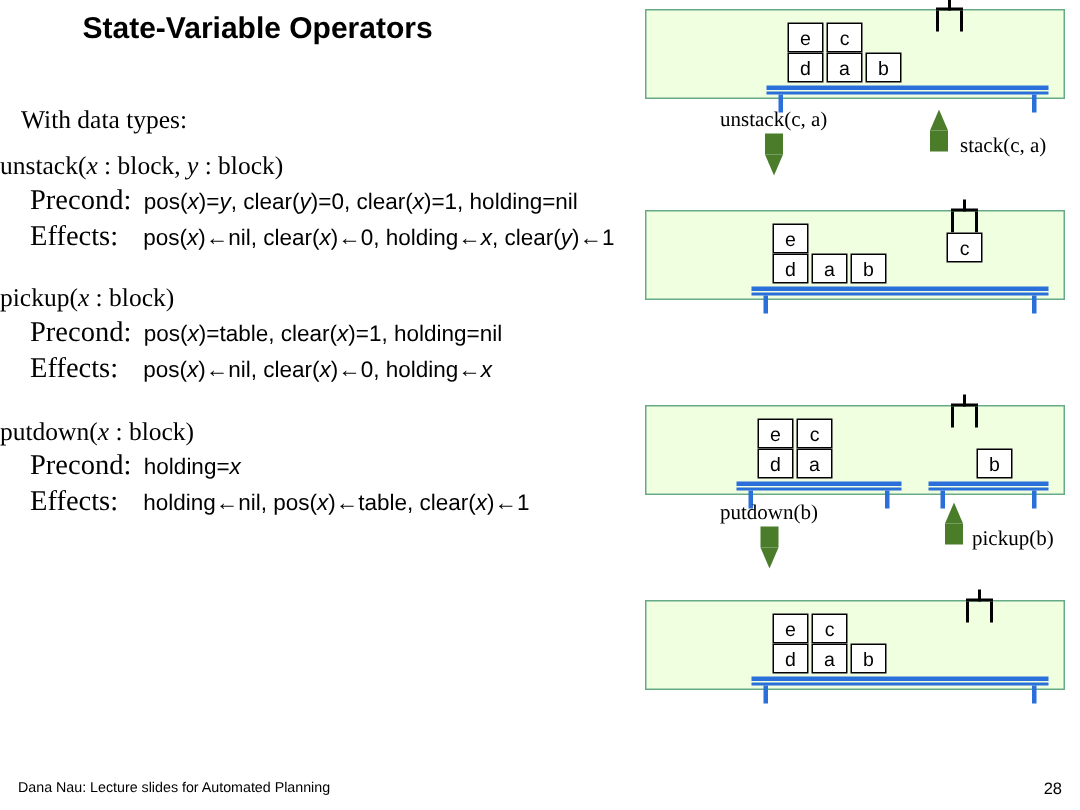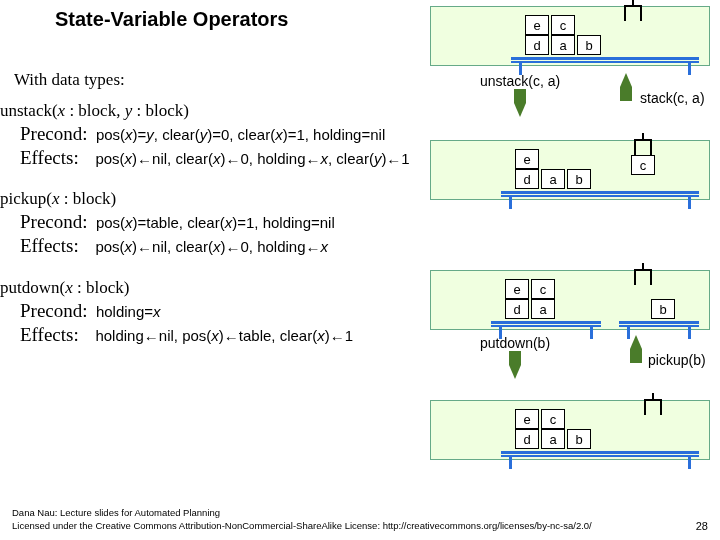--- a/index.html
+++ b/index.html
@@ -28,21 +28,21 @@
   .gripper { position: absolute; width: 24px; height: 18px; }
   .gripper::before { content: ""; position: absolute; left: 50%; top: -6px; width: 2px; height: 8px; background: #000; transform: translateX(-50%); }
   .gripper .arm { position: absolute; top: 2px; width: 2px; height: 14px; background: #000; }
   .gripper .armtop { position: absolute; top: 0; left: 3px; right: 3px; height: 2px; background: #000; }
   .gripper .al { left: 3px; } .gripper .ar { right: 3px; }
   .downarrow { width: 0; height: 0; border-left: 6px solid transparent; border-right: 6px solid transparent; border-top: 14px solid #4a7c2a; margin: 0 auto; }
   .downarrow-wrap { position: absolute; display: flex; flex-direction: column; align-items: center; }
   .downarrow-stem { width: 12px; height: 14px; background: #4a7c2a; }
   .uparrow { width: 0; height: 0; border-left: 6px solid transparent; border-right: 6px solid transparent; border-bottom: 14px solid #4a7c2a; margin: 0 auto; }
   .uparrow-wrap { position: absolute; display: flex; flex-direction: column; align-items: center; }
-  .alabel { font-family: Liberation Sans, sans-serif; font-size: 14px; }
+  .alabel { font-family: Liberation Serif, serif; font-size: 14px; }
 
   
   #stage0 { top: 6px; left: 430px; width: 280px; height: 60px; }
   #stage1 { top: 140px; left: 430px; width: 280px; height: 60px; }
   #stage2 { top: 270px; left: 430px; width: 280px; height: 60px; }
   #stage3 { top: 400px; left: 430px; width: 280px; height: 60px; }
 </style>
 </head>
 <body>
 
@@ -189,15 +189,14 @@
       </div>
     <div class="col">
         <div class="blk">b</div>
       </div>
   </div>
   <div class="table" style="position:absolute; bottom:2px; left:70px; right:10px;"></div>
 </div>
 
 <div class="footer">
   <div>Dana Nau: Lecture slides for Automated Planning</div>
-  <div>Licensed under the Creative Commons Attribution-NonCommercial-ShareAlike License: http://creativecommons.org/licenses/by-nc-sa/2.0/</div>
 </div>
 <div class="pagenum">28</div>
 
 </body></html>

